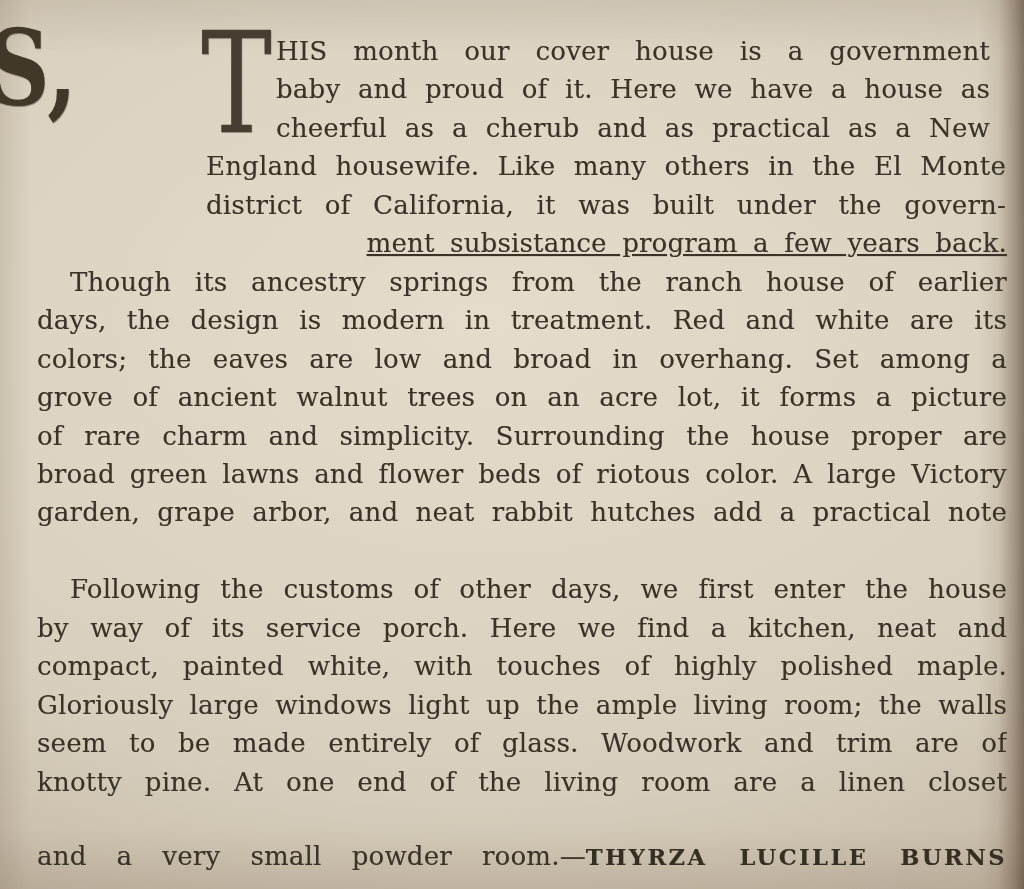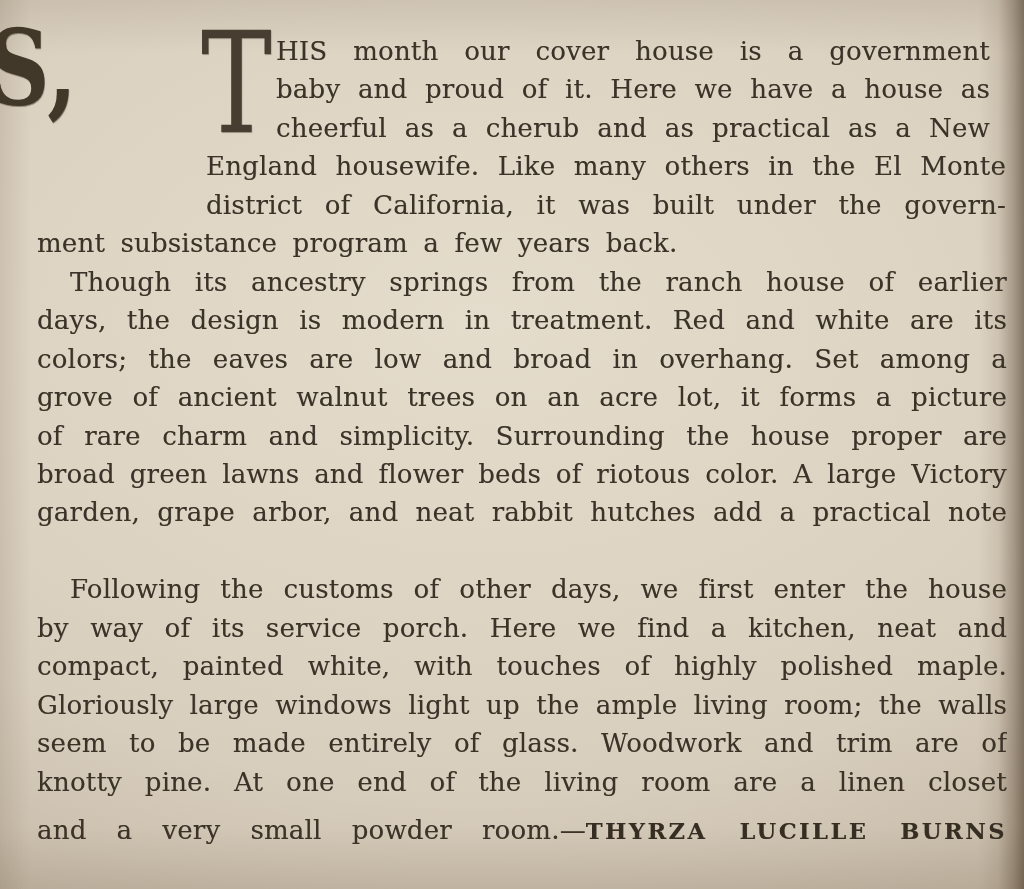--- a/index.html
+++ b/index.html
@@ -78,21 +78,21 @@
   }
   .line::after {
     content: "";
     display: inline-block;
     width: 100%;
     height: 0;
   }
   .line.dropcap { left: 276px; width: 714px; }
   .line.hang    { left: 206px; width: 800px; }
   .line.first   { text-indent: 33px; }
-  .line.last    { text-align: left; word-spacing: 7px; }
+  .line.last    { text-align: right; word-spacing: 7px; text-decoration: underline; }
   .line.last::after { content: none; }
   .author {
     font-weight: bold;
     font-size: 22.5px;
     letter-spacing: 2.5px;
     color: #362e22;
   }
 </style>
 </head>
 <body>
@@ -113,15 +113,15 @@
       <div class="line full" style="top: 378.05px;"><span>grove of ancient walnut trees on an acre lot, it forms a picture</span></div>
       <div class="line full" style="top: 416.5px;"><span>of rare charm and simplicity. Surrounding the house proper are</span></div>
       <div class="line full" style="top: 454.95px;"><span>broad green lawns and flower beds of riotous color. A large Victory</span></div>
       <div class="line full" style="top: 493.4px;"><span>garden, grape arbor, and neat rabbit hutches add a practical note</span></div>
       <div class="line first" style="top: 570.3px;"><span>Following the customs of other days, we first enter the house</span></div>
       <div class="line full" style="top: 608.75px;"><span>by way of its service porch. Here we find a kitchen, neat and</span></div>
       <div class="line full" style="top: 647.2px;"><span>compact, painted white, with touches of highly polished maple.</span></div>
       <div class="line full" style="top: 685.65px;"><span>Gloriously large windows light up the ample living room; the walls</span></div>
       <div class="line full" style="top: 724.1px;"><span>seem to be made entirely of glass. Woodwork and trim are of</span></div>
       <div class="line full" style="top: 762.55px;"><span>knotty pine. At one end of the living room are a linen closet</span></div>
-      <div class="line byline" style="top: 811px;"><span>and a very small powder room.—</span><span class="author">THYRZA LUCILLE BURNS</span></div>
+      <div class="line byline" style="top: 837px;"><span>and a very small powder room.—</span><span class="author">THYRZA LUCILLE BURNS</span></div>
     </div>
 </div>
 
 </body></html>

